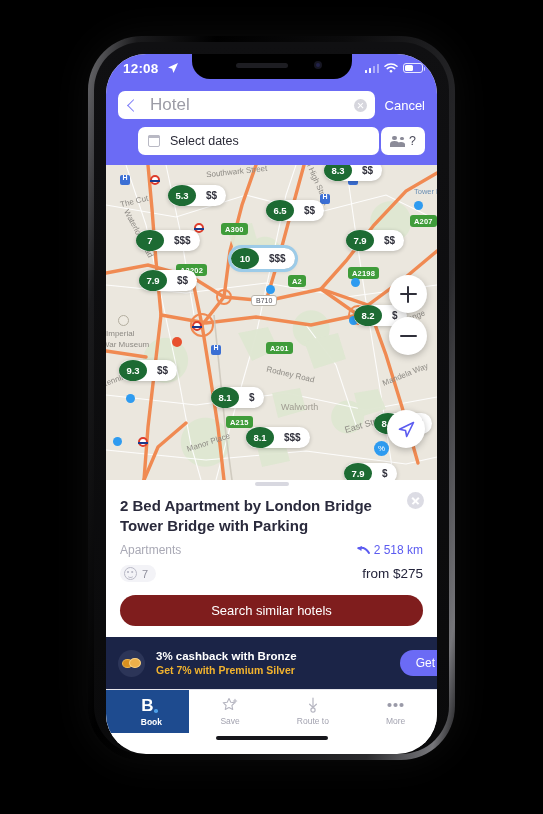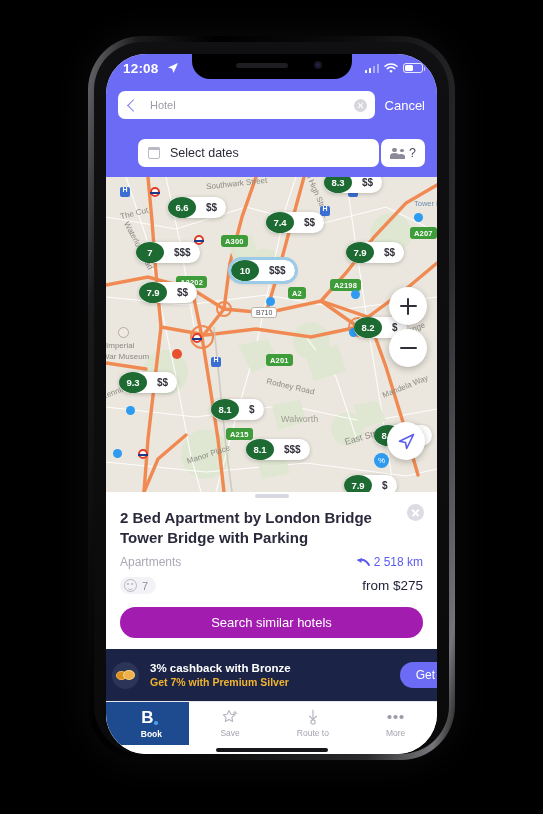--- a/index.html
+++ b/index.html
@@ -48,26 +48,26 @@
   .batt i { position:absolute; left:1.4px; top:1.4px; bottom:1.4px; width:8px; background:#fff; border-radius:1.5px; display:block; }
 
   
   .header { background:#6b6bf5; padding:4px 12px 10px; position:relative; z-index:15; }
   .row1 { display:flex; align-items:center; gap:10px; }
   .searchbox {
     flex:1; height:28px; background:#fff; border-radius:7px;
     display:flex; align-items:center; padding:0 8px; position:relative;
   }
   .chev { width:9px; height:9px; border-left:1.8px solid #7b7bf8; border-bottom:1.8px solid #7b7bf8; transform:rotate(45deg); margin-left:3px; }
-  .search-val { flex:1; font-size:11px; color:#9c9ca6; margin-left:12px; }
+  .search-val { flex:1; font-size:17px; color:#9c9ca6; margin-left:12px; }
   .clear { width:13px; height:13px; border-radius:50%; background:#d6d6dd; position:relative; flex:none; }
   .clear::before,.clear::after { content:""; position:absolute; left:3px; top:6px; width:7px; height:1.4px; background:#fff; }
   .clear::before { transform:rotate(45deg); } .clear::after { transform:rotate(-45deg); }
   .cancel { color:#fff; font-size:13px; }
-  .row2 { display:flex; align-items:center; gap:2px; margin-top:20px;padding-left:20px; }
+  .row2 { display:flex; align-items:center; gap:2px; margin-top:8px;padding-left:20px; }
   .datebox { flex:1; height:28px; background:#fff; border-radius:7px; display:flex; align-items:center; padding:0 10px; gap:10px; }
   .cal { width:12px; height:12px; border:1.4px solid #b9b9c4; border-radius:2px; position:relative; flex:none; }
   .cal::before { content:""; position:absolute; left:-1.4px; right:-1.4px; top:-1.4px; height:3.2px; background:#b9b9c4; border-radius:2px 2px 0 0; }
   .date-val { font-size:12.5px; color:#2b2b38; }
   .guests { width:44px; height:28px; background:#fff; border-radius:7px; display:flex; align-items:center; justify-content:center; gap:4px; }
   .g-icon { position:relative; width:15px; height:11px; flex:none; }
   .g-icon .p1,.g-icon .p2 { position:absolute; border-radius:50% 50% 0 0; background:#8b8b98; }
   .g-icon .p1 { left:0; bottom:0; width:9px; height:6px; }
   .g-icon .p2 { right:0; bottom:0; width:8px; height:5px; }
   .g-icon .h1,.g-icon .h2 { position:absolute; border-radius:50%; background:#8b8b98; }
@@ -134,26 +134,26 @@
   .cat { font-size:12px; color:#a9a9b5; }
   .dist { font-size:12px; color:#5b5bf0; display:flex; align-items:center; gap:4px; }
   .dist svg { flex:none; }
   .meta2 { display:flex; align-items:center; justify-content:space-between; margin-top:8px; }
   .smiley { display:flex; align-items:center; gap:5px; background:#f3f3f7; border-radius:10px; padding:2px 8px 2px 4px; }
   .sm-face { width:13px; height:13px; border-radius:50%; border:1.3px solid #b9b9c6; position:relative; }
   .sm-face::before { content:""; position:absolute; left:2.2px; top:3.4px; width:1.6px; height:1.6px; border-radius:50%; background:#b9b9c6; box-shadow:4.2px 0 0 #b9b9c6; }
   .sm-face::after { content:""; position:absolute; left:2.6px; top:6.4px; width:5px; height:2.4px; border-bottom:1.2px solid #b9b9c6; border-radius:0 0 5px 5px; }
   .sm-num { font-size:11px; color:#8e8e9c; }
   .price-from { font-size:13.5px; font-weight:normal; color:#23233a; }
-  .cta { margin:13px 0 11px; height:31px; background:#a21caf; border-radius:16px; color:#fff;
+  .cta { margin:13px 0 11px; height:31px; background:#7f1d1d; border-radius:16px; color:#fff;
          font-size:13px; display:flex; align-items:center; justify-content:center; }
 
   
   .banner { position:relative; background:#1b2447; height:52px; display:flex; align-items:center;
-            padding:0 6px; gap:11px; overflow:hidden; }
+            padding:0 12px; gap:11px; overflow:hidden; }
   .coin { width:27px; height:27px; border-radius:50%; background:#2c3558; position:relative; flex:none; }
   .coin .c1,.coin .c2 { position:absolute; border-radius:50%; }
   .coin .c1 { left:4px; top:9px; width:11px; height:9px; background:#d9901f; border:1px solid #f0b64b; }
   .coin .c2 { left:11px; top:8px; width:12px; height:10px; background:#edb04a; border:1px solid #f8d182; }
   .b-t1 { font-size:11.5px; font-weight:bold; color:#fff; }
   .b-t2 { font-size:10.5px; font-weight:bold; color:#f2b32e; margin-top:2px; }
   .get { position:absolute; right:-14px; top:13px; height:26px; background:#6b6bf5; border-radius:13px;
          color:#fff; font-size:12px; display:flex; align-items:center; padding:0 16px; }
 
   
@@ -288,21 +288,21 @@
           <div class="lbl" style="left:160px; top:205px; transform:rotate(13deg)">Rodney Road</div>
           <div class="lbl" style="left:175px; top:237px; font-size:9px; color:#a09c92;">Walworth</div>
           <div class="lbl" style="left:238px; top:254px; transform:rotate(-16deg); font-size:9px;">East Street</div>
           <div class="lbl" style="left:275px; top:205px; transform:rotate(-22deg)">Mandela Way</div>
           <div class="lbl" style="left:293px; top:148px; transform:rotate(-22deg)">Grange</div>
           <div class="lbl" style="left:308px; top:22px; color:#6b8fb5; font-size:7.5px;">Tower Bridge</div>
 
           <div class="rdshield" style="left:115px; top:58px">A300</div>
           <div class="rdshield" style="left:70px; top:99px">A3202</div>
           <div class="rdshield" style="left:262px; top:66px">A2205</div>
-          <div class="rdshield" style="left:224px; top:102px">A2198</div>
+          <div class="rdshield" style="left:242px; top:102px">A2198</div>
           <div class="rdshield" style="left:182px; top:110px">A2</div>
           <div class="rdshield" style="left:304px; top:50px">A207</div>
           <div class="rdshield" style="left:160px; top:177px">A201</div>
           <div class="rdshield" style="left:120px; top:251px">A215</div>
 
           <div class="tube" style="left:44px; top:10px"></div>
           <div class="tube" style="left:88px; top:58px"></div>
           <div class="tube" style="left:86px; top:156px"></div>
           <div class="tube" style="left:32px; top:272px"></div>
           <div class="poi" style="left:14px; top:10px"></div>
@@ -314,25 +314,25 @@
           <div class="dot-blue" style="left:308px; top:36px"></div>
           <div class="dot-blue" style="left:245px; top:113px"></div>
           <div class="dot-blue" style="left:243px; top:151px"></div>
           <div class="dot-blue" style="left:160px; top:120px"></div>
           <div class="dot-blue" style="left:20px; top:229px"></div>
           <div class="dot-blue" style="left:7px; top:272px"></div>
           <div class="plate" style="left:145px; top:130px">B710</div>
           <div class="pct-badge" style="left:268px; top:276px">%</div>
 
           <div class="pin" style="left:62px; top:20px">
-            <div class="score">6.6</div>
+            <div class="score">5.3</div>
             <div class="price">$$</div>
           </div>
           <div class="pin" style="left:160px; top:35px">
-            <div class="score">7.4</div>
+            <div class="score">6.5</div>
             <div class="price">$$</div>
           </div>
           <div class="pin" style="left:218px; top:-5px">
             <div class="score">8.3</div>
             <div class="price">$$</div>
           </div>
           <div class="pin" style="left:30px; top:65px">
             <div class="score">7</div>
             <div class="price">$$$</div>
           </div>

